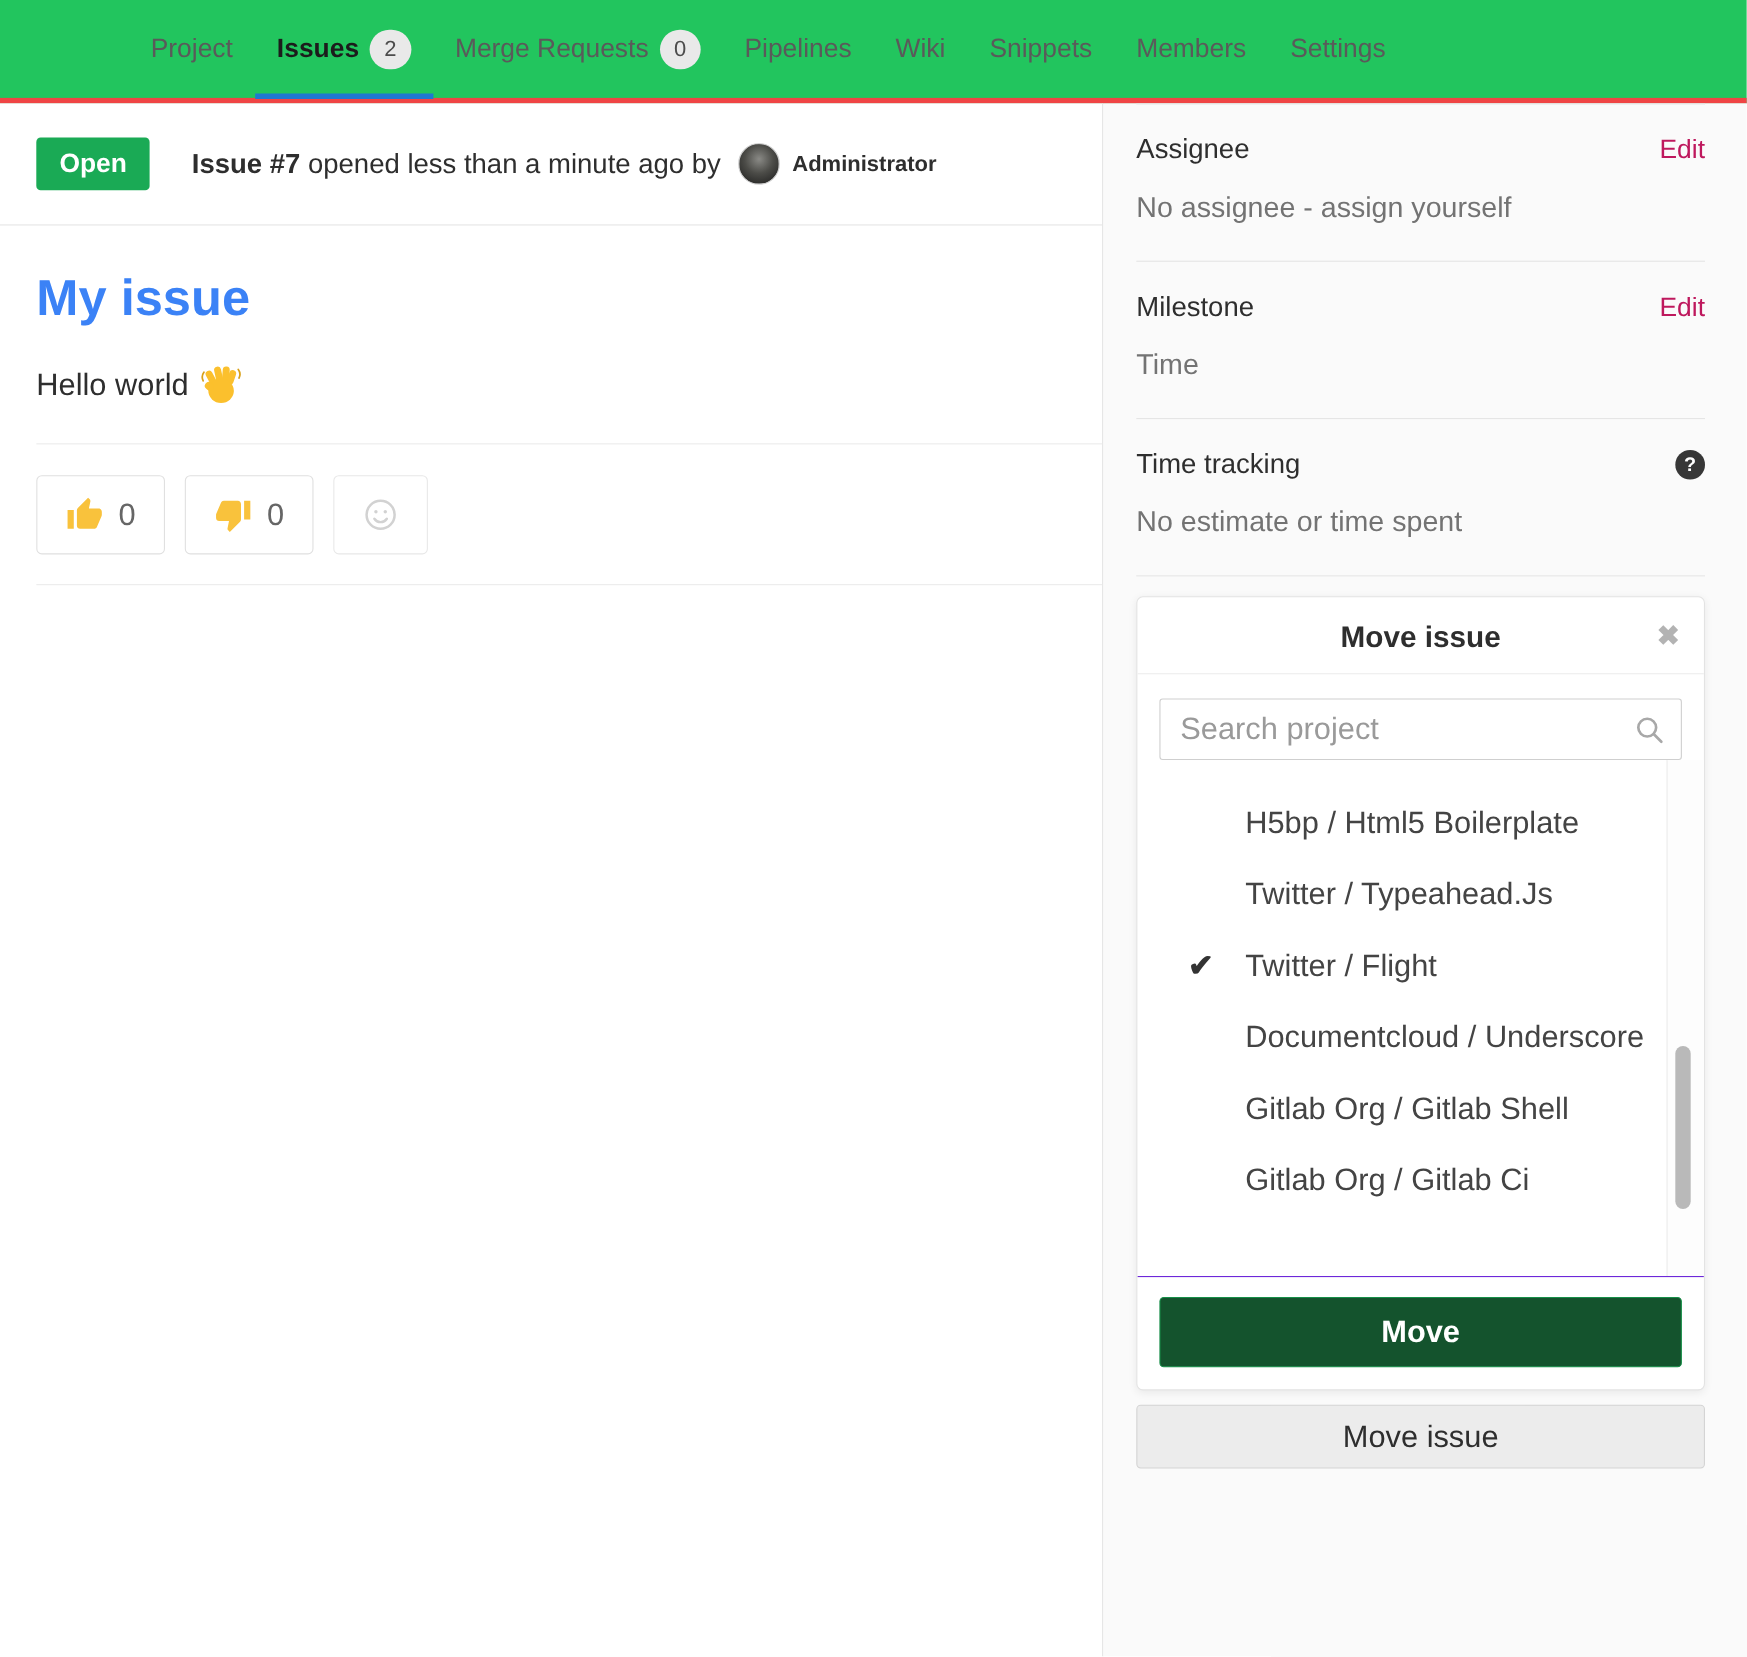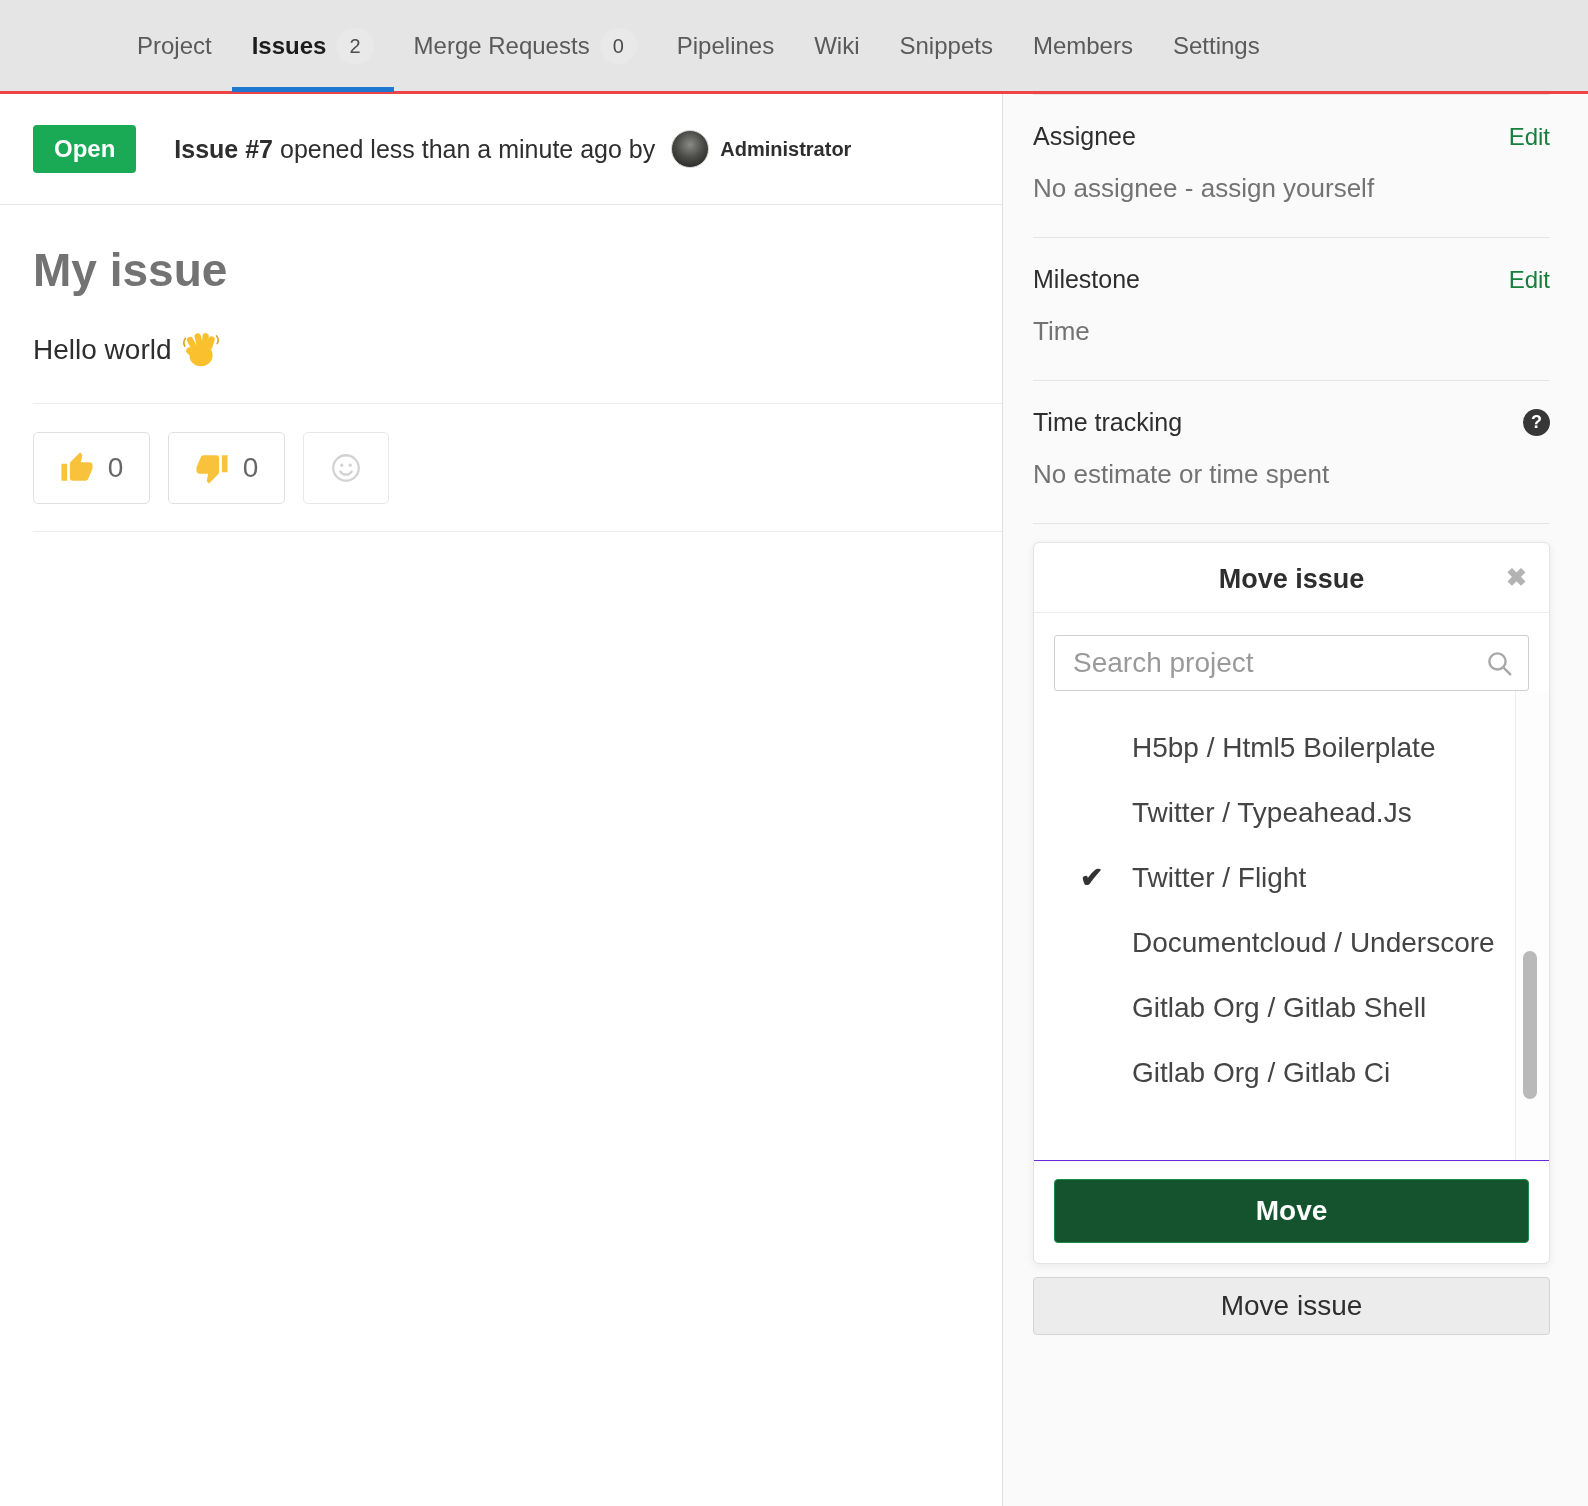--- a/index.html
+++ b/index.html
@@ -4,22 +4,22 @@
 <style>
   * { margin:0; padding:0; box-sizing:border-box; }
   html,body { width:1588px; height:1506px; }
   body {
     font-family:"Liberation Sans", sans-serif;
     background:#ffffff; color:#2e2e2e;
     overflow:hidden; position:relative;
   }
   
   .topnav {
-    height:94px; width:100%; background:#e5e5e5;
-    border-bottom:3px solid #ef4444;
+    height:94px; width:100%; background:#22c55e;
+    border-bottom:5px solid #ef4444;
     display:flex; align-items:stretch;
     padding-left:137px; gap:40px;
   }
   .nav-item {
     display:flex; align-items:center; gap:10px;
     font-size:24px; color:#5a5a5a; cursor:pointer;
     position:relative; white-space:nowrap;
   }
   .nav-item.active { color:#1c1c1c; font-weight:bold; }
   .nav-item.active::after {
@@ -45,21 +45,21 @@
     padding:10px 21px; border-radius:4px; margin-right:38px; flex:0 0 auto;
   }
   .issue-meta { font-size:25px; color:#2e2e2e; }
   .avatar {
     width:38px; height:38px; border-radius:50%; flex:0 0 auto;
     margin:0 11px 0 16px;
     background:radial-gradient(circle at 50% 38%, #8a8a86 0%, #4c4c48 45%, #191919 100%);
     border:1px solid #d0d0d0;
   }
   .issue-author { font-size:20px; font-weight:bold; }
-  .issue-title { font-size:46px; font-weight:bold; color:#737373; margin:38px 33px 0; }
+  .issue-title { font-size:46px; font-weight:bold; color:#3b82f6; margin:38px 33px 0; }
   .issue-body {
     margin:34px 33px 0; font-size:28px; color:#2e2e2e;
     display:flex; align-items:center; gap:10px;
   }
   .issue-body svg { width:38px; height:38px; }
   .hdivider { border-top:1px solid #ececec; margin-left:33px; }
   .awards { display:flex; gap:18px; padding:28px 33px 27px; }
   .award-btn {
     background:#fff; border:1px solid #e0e0e0; border-radius:5px;
     height:72px; display:flex; align-items:center; justify-content:center;
@@ -74,21 +74,21 @@
   .todo-label { font-size:25px; color:#2e2e2e; }
   .add-todo-btn {
     margin-left:auto; background:#fff; border:1px solid #e0e0e0; border-radius:4px;
     font-size:24px; color:#2e2e2e; padding:14px 26px; cursor:pointer; font-family:inherit;
   }
   .vsep { width:1px; height:40px; background:#dcdcdc; margin:0 22px 0 22px; }
   .collapse-btn { font-size:31px; color:#3a3a3a; cursor:pointer; line-height:1; padding-bottom:4px; }
   .side-section { border-bottom:1px solid #e5e5e5; padding:27px 0 33px; }
   .side-head { display:flex; align-items:center; }
   .side-label { font-size:25px; color:#2e2e2e; }
-  .side-edit { margin-left:auto; font-size:24px; color:#15803d; cursor:pointer; }
+  .side-edit { margin-left:auto; font-size:24px; color:#be185d; cursor:pointer; }
   .side-value { margin-top:22px; font-size:26px; color:#737373; }
   .assign-link { color:#737373; cursor:pointer; }
   .help-icon {
     margin-left:auto; width:27px; height:27px; border-radius:50%;
     background:#373737; color:#fff; font-size:18px; font-weight:bold;
     display:flex; align-items:center; justify-content:center; cursor:pointer;
   }
   
   .move-dialog {
     margin-top:18px; background:#fff; border:1px solid #e3e3e3; border-radius:6px;

